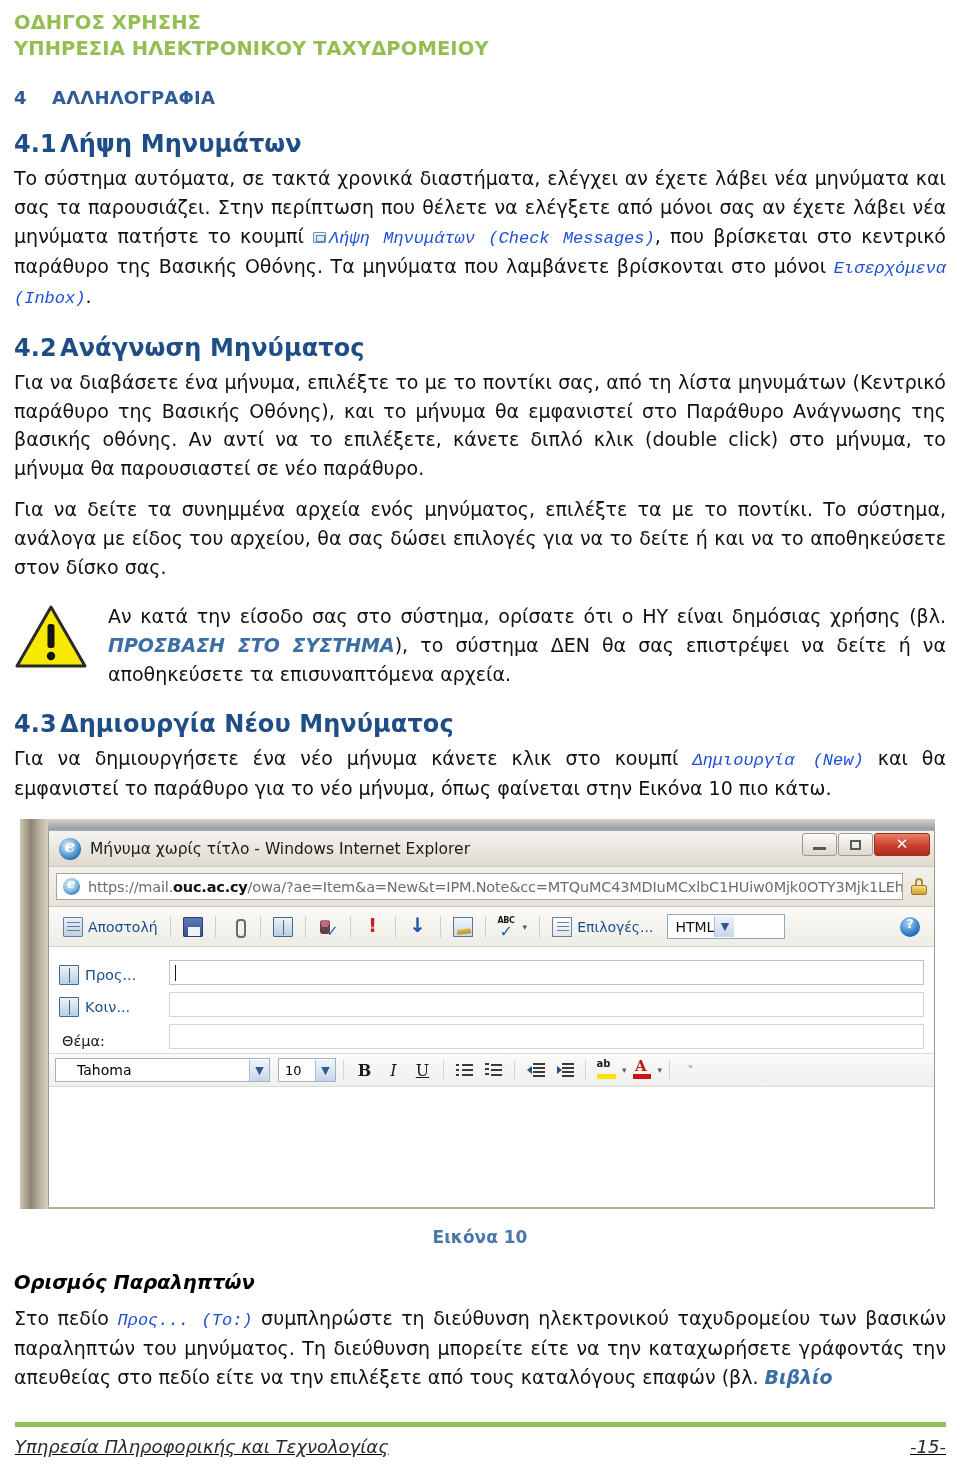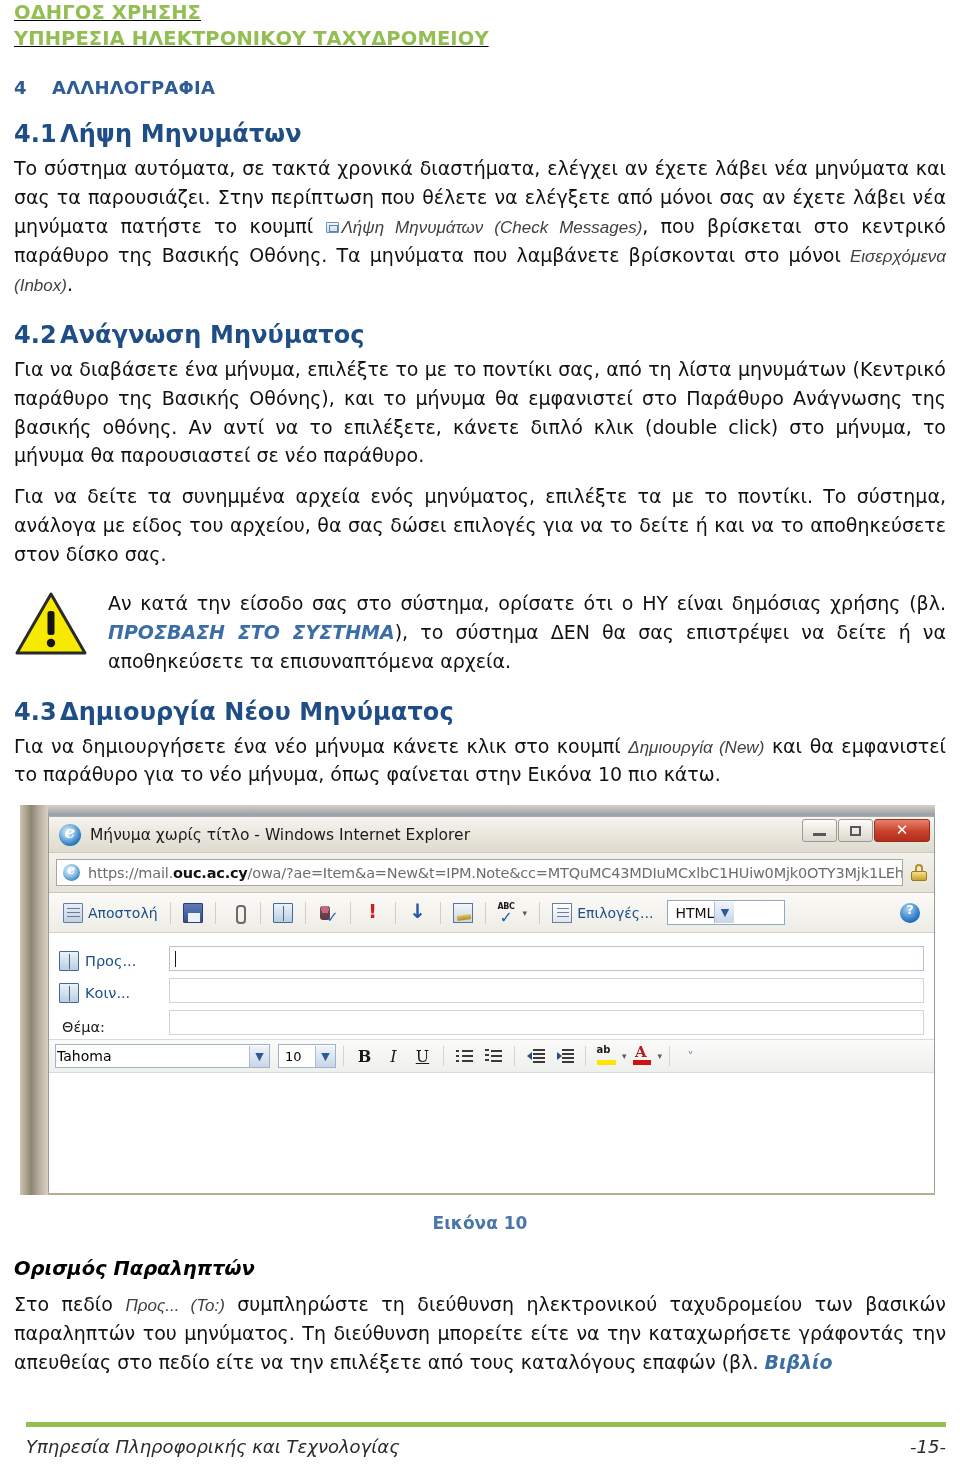--- a/index.html
+++ b/index.html
@@ -16,22 +16,22 @@
   }
   .page {
     position: relative;
     width: 960px;
     height: 1465px;
     padding: 0 14px;
   }
 
   
   .doc-header {
+    padding-top: 10px;
     line-height: 1.32;
-    text-decoration: underline;
   }
   .doc-header .hline {
     color: #93bf52;
     font-weight: bold;
     font-size: 19.5px;
     letter-spacing: 0.1px;
   }
 
   
   .chapter-head {
@@ -68,24 +68,24 @@
     margin: 0 0 12px 0;
     text-align: justify;
     color: #111111;
   }
   .it-blue-b {
     font-style: italic;
     font-weight: bold;
     color: #3b6ea5;
   }
   .mono-ital {
-    font-family: Liberation Sans, sans-serif;
+    font-family: Liberation Mono, monospace;
     font-style: italic;
     font-size: 17px;
-    color: #404040;
+    color: #1d4ed8;
   }
 
   
   .inline-ico {
     display: inline-block;
     width: 13px; height: 11px;
     vertical-align: middle;
     border: 1px solid #6f90b5;
     background: linear-gradient(#f2f7fc,#cfe0f0);
     border-radius: 1px;
@@ -320,21 +320,21 @@
     height: 34px;
     background: linear-gradient(180deg,#fbfbf9,#eef0ee);
     border-top: 1px solid #dcdcd6;
     border-bottom: 1px solid #dcdcd6;
     display: flex; align-items: center;
     padding: 0 6px; gap: 2px;
   }
   .fnt-box {
     width: 215px; height: 24px; background:#fff; border:1px solid #9fb4cb;
     display:flex; align-items:center; justify-content:space-between;
-    padding-left:1px; font-size:14px;
+    padding-left:21px; font-size:14px;
   }
   .size-box {
     width: 58px; height: 24px; background:#fff; border:1px solid #9fb4cb;
     display:flex; align-items:center; justify-content:space-between;
     padding-left:6px; font-size:13px; margin-left:6px;
   }
   .fbtn {
     width: 27px; height: 24px;
     display:flex; align-items:center; justify-content:center;
     font-size:16px; color:#1a1a1a;
@@ -374,21 +374,21 @@
     text-align: center;
     color: #4a77ab;
     font-weight: bold;
     font-size: 17px;
     margin-top: 18px;
   }
 
   
   .footer {
     position: absolute;
-    left: 26px; right: 14px; bottom: 8px;
+    left: 15px; right: 14px; bottom: 8px; text-decoration: underline;
   }
   .footer .rule {
     height: 5px;
     background: #93bf52;
     margin-bottom: 9px;
   }
   .footer .frow2 {
     display: flex; justify-content: space-between; align-items: baseline;
     font-style: italic;
     font-size: 18px;

